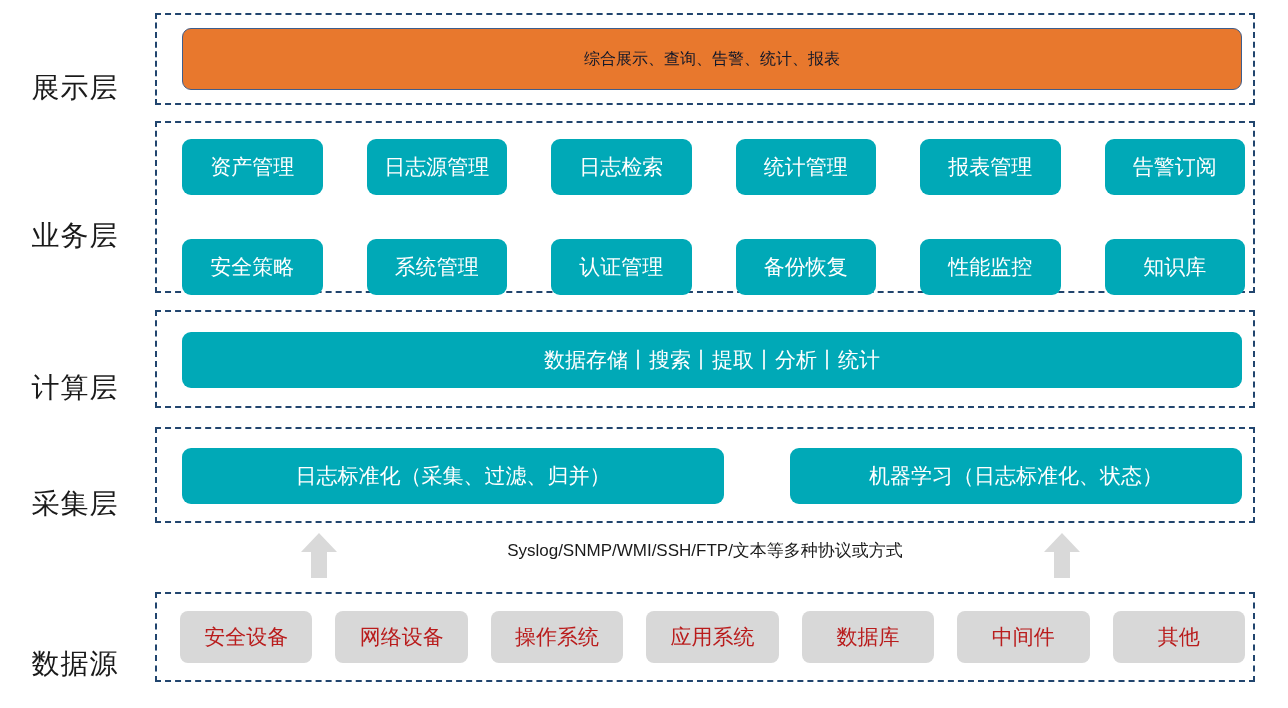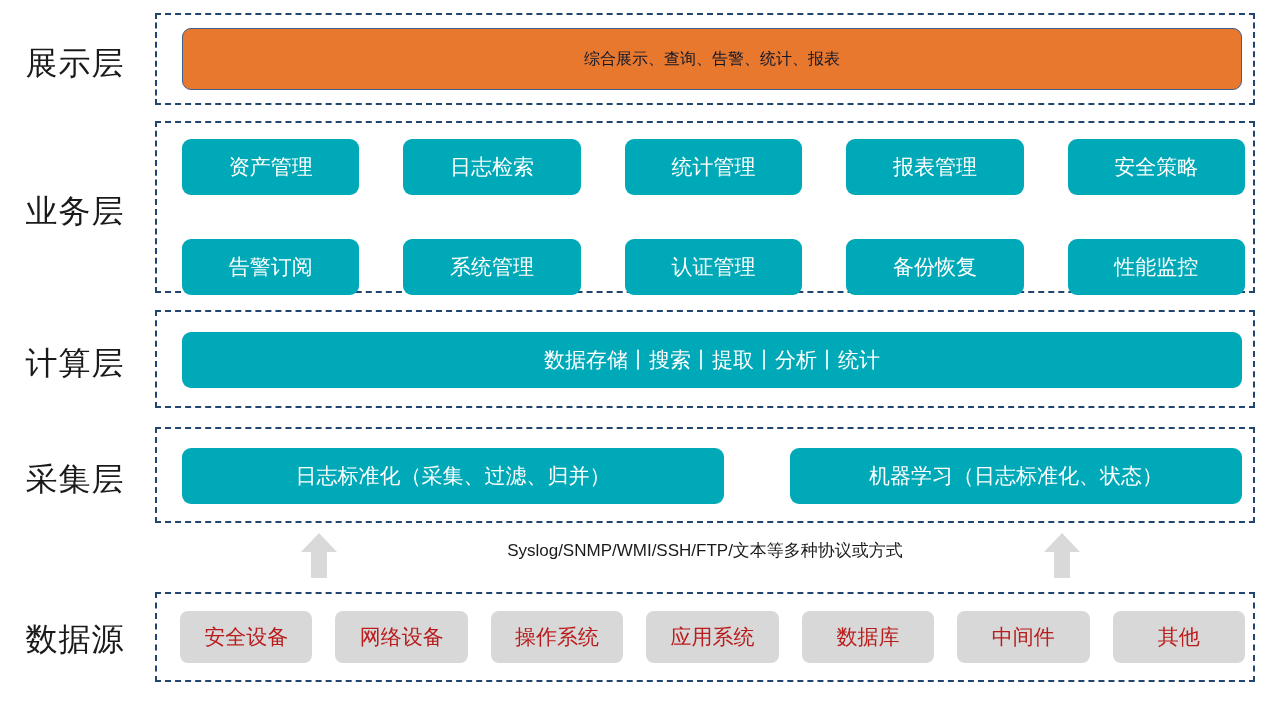--- a/index.html
+++ b/index.html
@@ -21,25 +21,26 @@
     width: 1288px;
     height: 708px;
   }
 
   
   .layer-label {
     position: absolute;
     left: 0;
     width: 150px;
     text-align: center;
-    font-size: 32px;
+    font-size: 28px;
     color: #1a1a1a;
     letter-spacing: 1px;
     line-height: 1;
     white-space: nowrap;
+    margin-top: 27px;
   }
 
   
   .dashed-box {
     position: absolute;
     box-sizing: border-box;
     border: 2px dashed #21456E;
     background: #ffffff;
   }
 
@@ -79,21 +80,21 @@
   
   #business-dash { left: 155px; top: 121px; width: 1100px; height: 172px; }
   #label-business { top: 195px; }
   .biz-grid {
     position: absolute;
     left: 182px;
     top: 139px;
     width: 1063px;
     height: 138px;
     display: grid;
-    grid-template-columns: repeat(5, 1fr);
+    grid-template-columns: repeat(6, 1fr);
     grid-template-rows: 56px 56px;
     column-gap: 34px;
     row-gap: 28px;
     gap: 44px;
   }
   .biz-grid .box { font-size: 21px; width: 100%; height: 100%; }
 
   
   #compute-dash { left: 155px; top: 310px; width: 1100px; height: 98px; }
   #compute-box  { position: absolute; left: 182px; top: 332px; width: 1060px; height: 56px; font-size: 21px; }
@@ -158,25 +159,26 @@
   <div class="dashed-box" id="present-dash"></div>
 
   <div class="box box-orange" id="present-box">综合展示、查询、告警、统计、报表</div>
 
   <div class="layer-label" id="label-business">业务层</div>
 
   <div class="dashed-box" id="business-dash"></div>
 
   <div class="biz-grid">
     <div class="box box-teal">资产管理</div>
+    <div class="box box-teal">日志源管理</div>
     <div class="box box-teal">日志检索</div>
     <div class="box box-teal">统计管理</div>
     <div class="box box-teal">报表管理</div>
+    <div class="box box-teal">告警订阅</div>
     <div class="box box-teal">安全策略</div>
-    <div class="box box-teal">告警订阅</div>
     <div class="box box-teal">系统管理</div>
     <div class="box box-teal">认证管理</div>
     <div class="box box-teal">备份恢复</div>
     <div class="box box-teal">性能监控</div>
     <div class="box box-teal">知识库</div>
   </div>
 
   <div class="layer-label" id="label-compute">计算层</div>
 
   <div class="dashed-box" id="compute-dash"></div>

